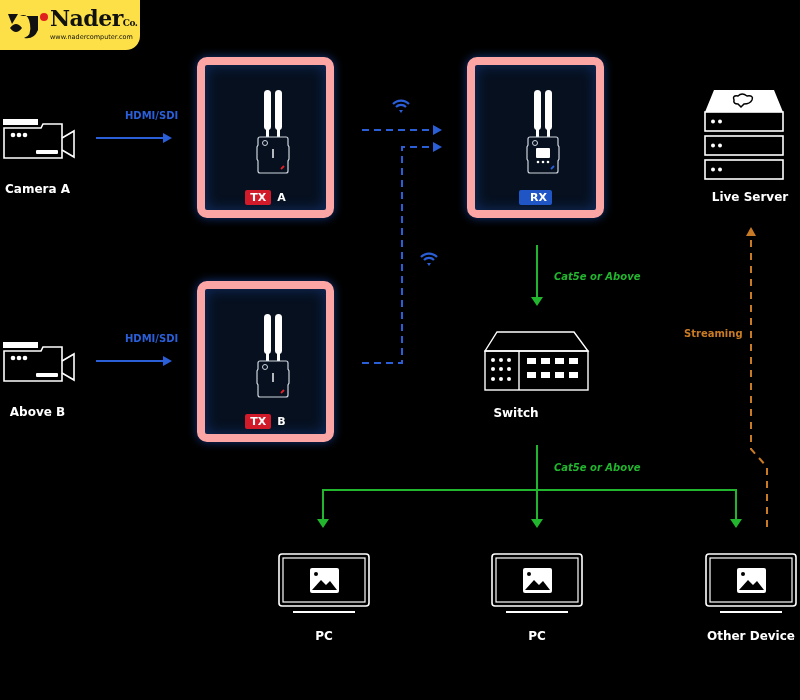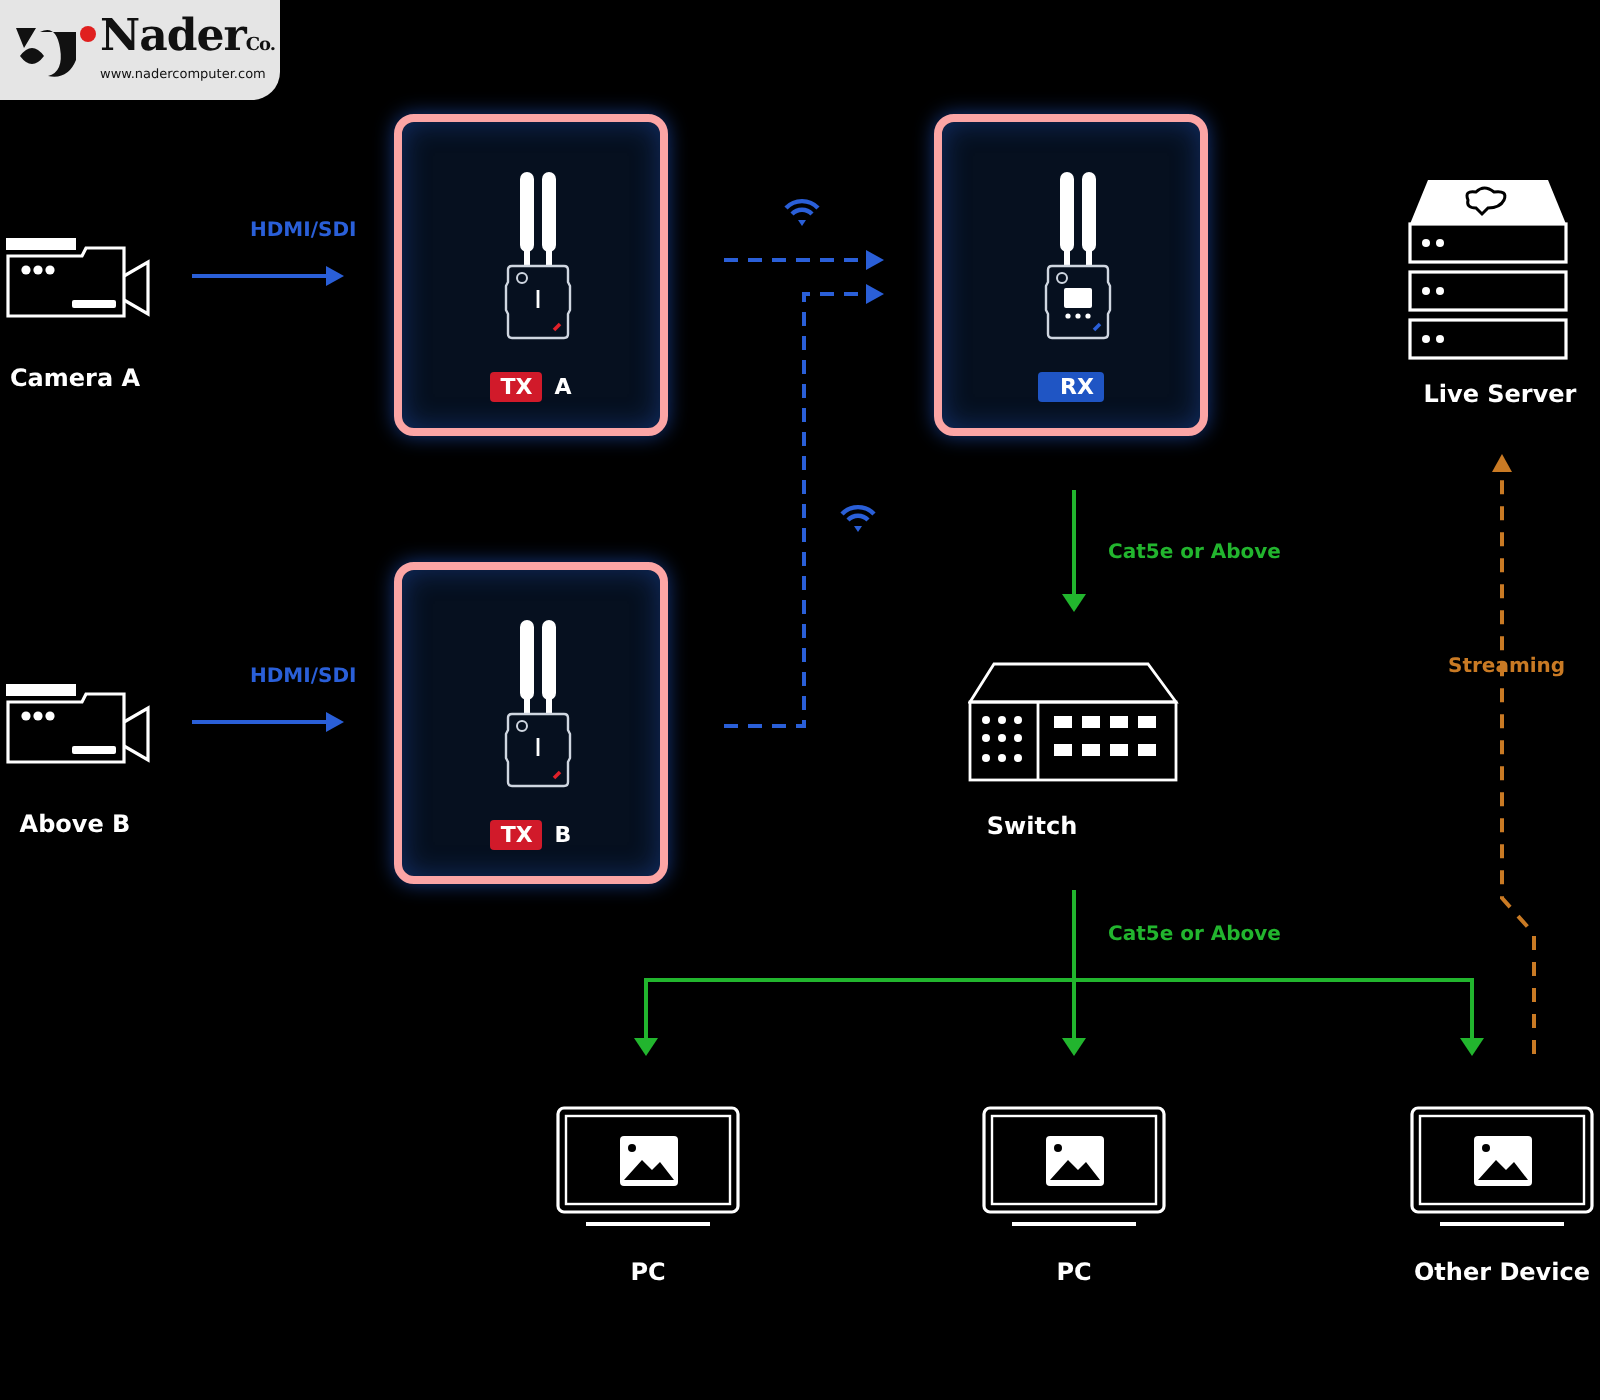--- a/index.html
+++ b/index.html
@@ -1,27 +1,27 @@
 <!DOCTYPE html>
 <html><head>
 <meta charset="utf-8">
 <style>
   html, body { margin:0; padding:0; background:#000; }
   body { width:800px; height:700px; position:relative; overflow:hidden; font-family:"DejaVu Sans", sans-serif; color:#fff; }
   .abs { position:absolute; }
-  .logo { left:0; top:0; width:140px; height:50px; background:#e5e5e5; border-radius:0 0 14px 0; }
+  .logo { left:0; top:0; width:140px; height:50px; background:#fde047; border-radius:0 0 14px 0; }
   .logo .brand { position:absolute; left:50px; top:5px; font-family:"DejaVu Serif", serif; font-weight:bold; font-size:22px; color:#111; letter-spacing:-0.5px; }
   .logo .co { font-size:9px; font-weight:bold; }
   .logo .url { position:absolute; left:50px; top:33px; font-size:6.5px; color:#111; font-weight:normal; }
   .logo .dot { position:absolute; left:40px; top:13px; width:8px; height:8px; border-radius:50%; background:#e0201f; }
   .label { font-size:12px; font-weight:bold; color:#fff; text-align:center; }
   .blue-lbl { font-size:10px; font-weight:bold; color:#2a5fd8;padding-left:16px; }
-  .green-lbl { font-size:10px; font-weight:bold; color:#22b52e; }
-  .orange-lbl { font-size:10px; font-weight:bold; color:#c97a24;margin-left:40px; }
-  .devbox { width:137px; height:161px; border:4px solid #fca5a5; border-radius:10px; background:#06101f; box-shadow:0 0 10px rgba(40,100,230,0.55), inset 0 0 14px rgba(40,100,230,0.35); box-sizing:border-box; }
+  .green-lbl { font-size:10px; font-weight:bold; color:#22b52e;font-style:italic; }
+  .orange-lbl { font-size:10px; font-weight:bold; color:#c97a24; }
+  .devbox { width:137px; height:161px; border:8px solid #fca5a5; border-radius:10px; background:#06101f; box-shadow:0 0 10px rgba(40,100,230,0.55), inset 0 0 14px rgba(40,100,230,0.35); box-sizing:border-box; }
   .badge { display:inline-block; font-size:11px; font-weight:bold; padding:1px 5px; border-radius:2px; color:#fff; }
   .badge.tx { background:#d11a2a; }
   .badge.rx { background:#1f55c4;padding-left:11px; }
   .badge-row { position:absolute; left:0; right:0; top:121px; text-align:center; }
   .badge-row .suffix { font-size:11px; font-weight:bold; margin-left:6px; }
   svg.overlay { position:absolute; left:0; top:0; }
 </style>
 </head>
 <body>
 

